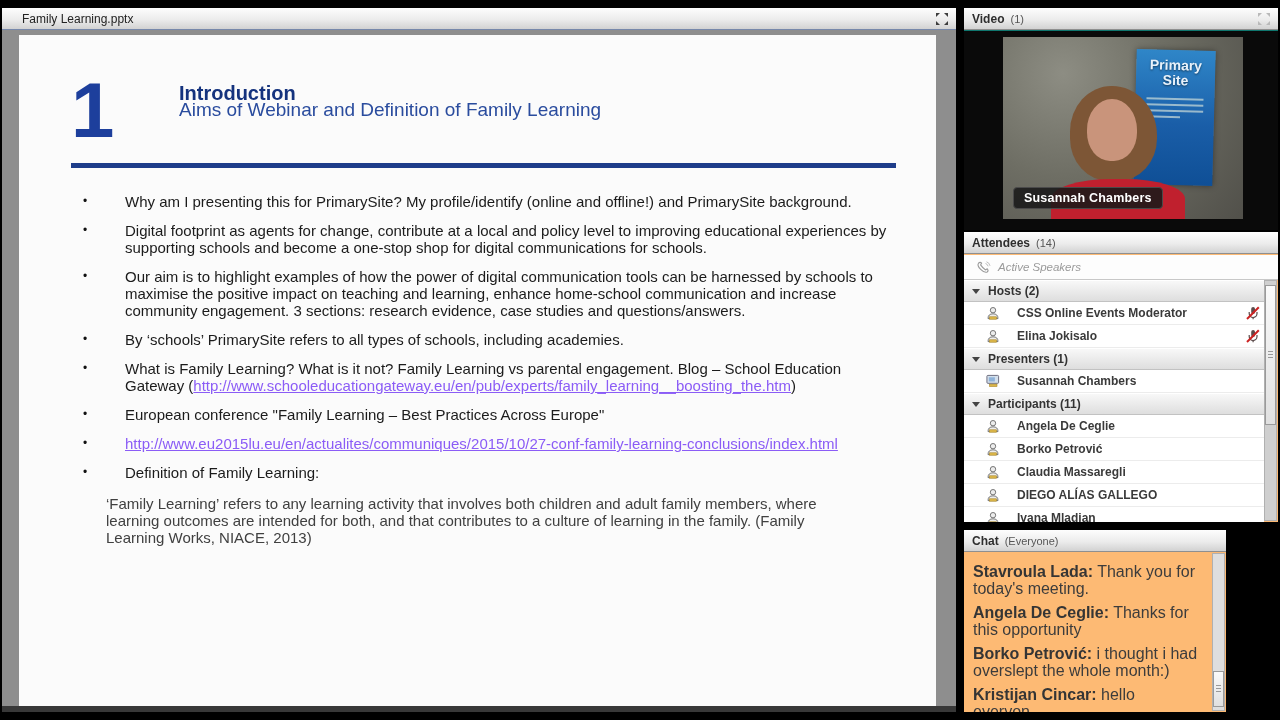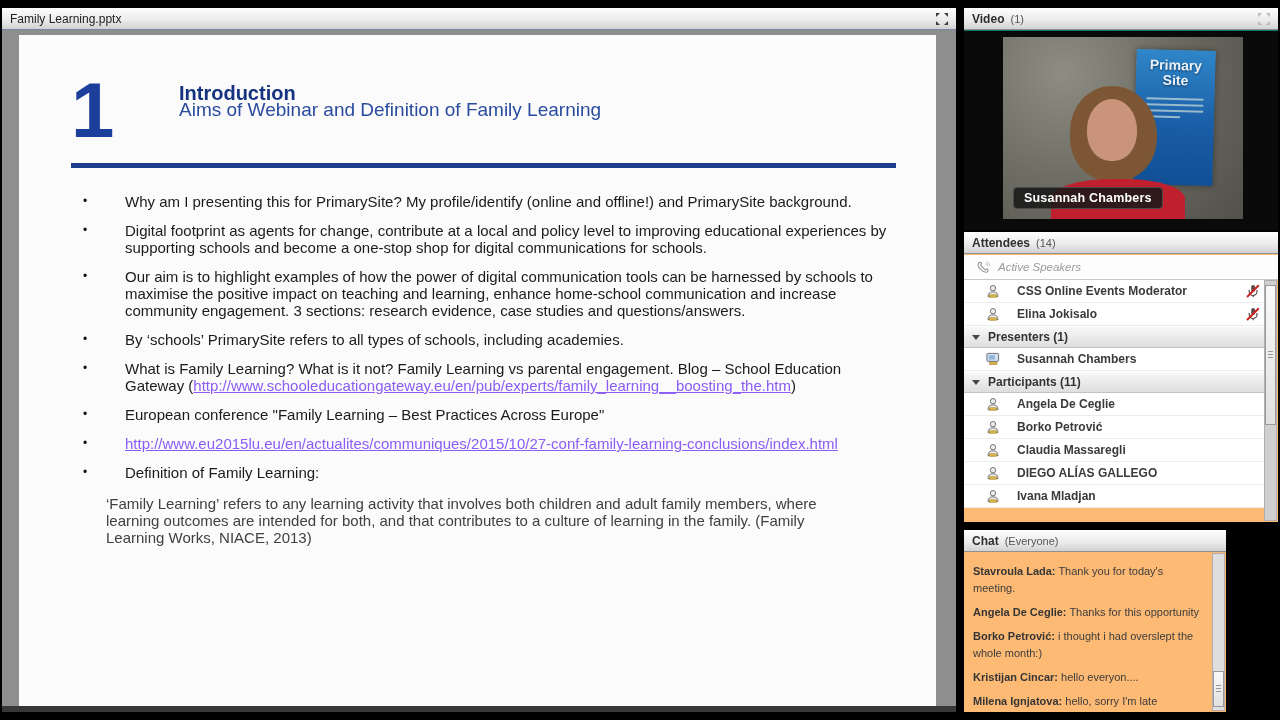--- a/index.html
+++ b/index.html
@@ -15,21 +15,21 @@
     display:flex;align-items:center;padding:0 8px;gap:6px;
     font-size:12px;color:#2e2e2e;box-sizing:border-box;
   }
   .pod-title{font-weight:700;}
   .pod-count{font-size:11px;color:#555;font-weight:400;}
   .header-icon{position:absolute;right:6px;top:3px;width:16px;height:16px;cursor:pointer;}
 
   
   #share-pod{left:2px;top:8px;width:954px;height:704px;background:#8e8e8e;}
   #share-pod .pod-header{border-bottom:1px solid #7788aa;}
-  #share-pod .pod-title{font-weight:400;color:#222;}
+  #share-pod .pod-title{font-weight:400;color:#222;margin-left:12px;}
   .share-content{position:absolute;top:23px;left:0;right:0;bottom:0;background:#8e8e8e;}
   .slide{
     position:absolute;left:17px;top:4px;right:20px;bottom:6px;
     background:#fbfbfb;overflow:hidden;
   }
   .share-bottom-strip{position:absolute;left:0;right:0;bottom:0;height:6px;background:#383838;}
   .slide-number{
     position:absolute;left:52px;top:36px;font-size:78px;font-weight:700;
     color:#1d3f9c;line-height:1;letter-spacing:-2px;
   }
@@ -129,21 +129,21 @@
     background:repeating-linear-gradient(180deg,#999 0 1px,transparent 1px 3px);
   }
 
   
   #chat-pod{left:964px;top:530px;width:262px;height:182px;}
   .chat-scope{font-size:11px;color:#555;font-weight:400;}
   .chat-messages{
     position:absolute;top:23px;left:0;right:14px;bottom:0;
     padding:10px 6px 0 9px;overflow:hidden;
   }
-  .chat-msg{font-size:11px;line-height:17px;color:#3c3c3c;margin-bottom:7px;}
+  .chat-msg{font-size:16px;line-height:17px;color:#3c3c3c;margin-bottom:7px;}
   .chat-name{font-weight:700;color:#353535;}
   #chat-scrollbar{top:23px;right:1px;bottom:1px;background:#dedede;}
   #chat-thumb{bottom:3px;height:36px;}
 </style>
 </head>
 <body>
 
 <div class="pod" id="share-pod">
   <div class="pod-header">
     <span class="pod-title">Family Learning.pptx</span>
@@ -231,20 +231,24 @@
     <span class="pod-count">(14)</span>
   </div>
   <div class="active-speakers">
     <svg width="15" height="13" viewBox="0 0 15 13">
       <path d="M2.5 2.2 q1.6-1.6 3.1 0 l-1 1.7 q2.4 3.6 5 5 l1.6-1.1 q1.6 1.5 0.1 3.1 q-2.6 1.4-6.6-2.6 Q0.8 4.6 2.5 2.2 Z" fill="none" stroke="#9a9a9a" stroke-width="1.1"></path>
       <path d="M9.5 2.5 q2 0.5 2.6 2.8 M10.5 0.8 q2.8 0.8 3.5 4" fill="none" stroke="#b5b5b5" stroke-width="0.9"></path>
     </svg>
     <span>Active Speakers</span>
   </div>
   <div class="attendee-groups">
+      <div class="group-bar">
+        <span class="triangle"></span>
+        <span class="group-label">Hosts (2)</span>
+      </div>
       <div class="member-row">
         <span class="member-icon">
           <svg width="14" height="14" viewBox="0 0 14 14">
             <circle cx="7" cy="4.2" r="2.7" fill="#ececec" stroke="#777" stroke-width="1"></circle>
             <path d="M2 12.6 Q2 7.8 7 7.8 Q12 7.8 12 12.6 Z" fill="#ececec" stroke="#777" stroke-width="1"></path>
             <rect x="3.4" y="10.8" width="7.2" height="2.4" fill="#dcb74a" stroke="#a8862a" stroke-width="0.6"></rect>
           </svg>
         </span>
         <span class="member-name">CSS Online Events Moderator</span>
         <span class="blocked-icon">

